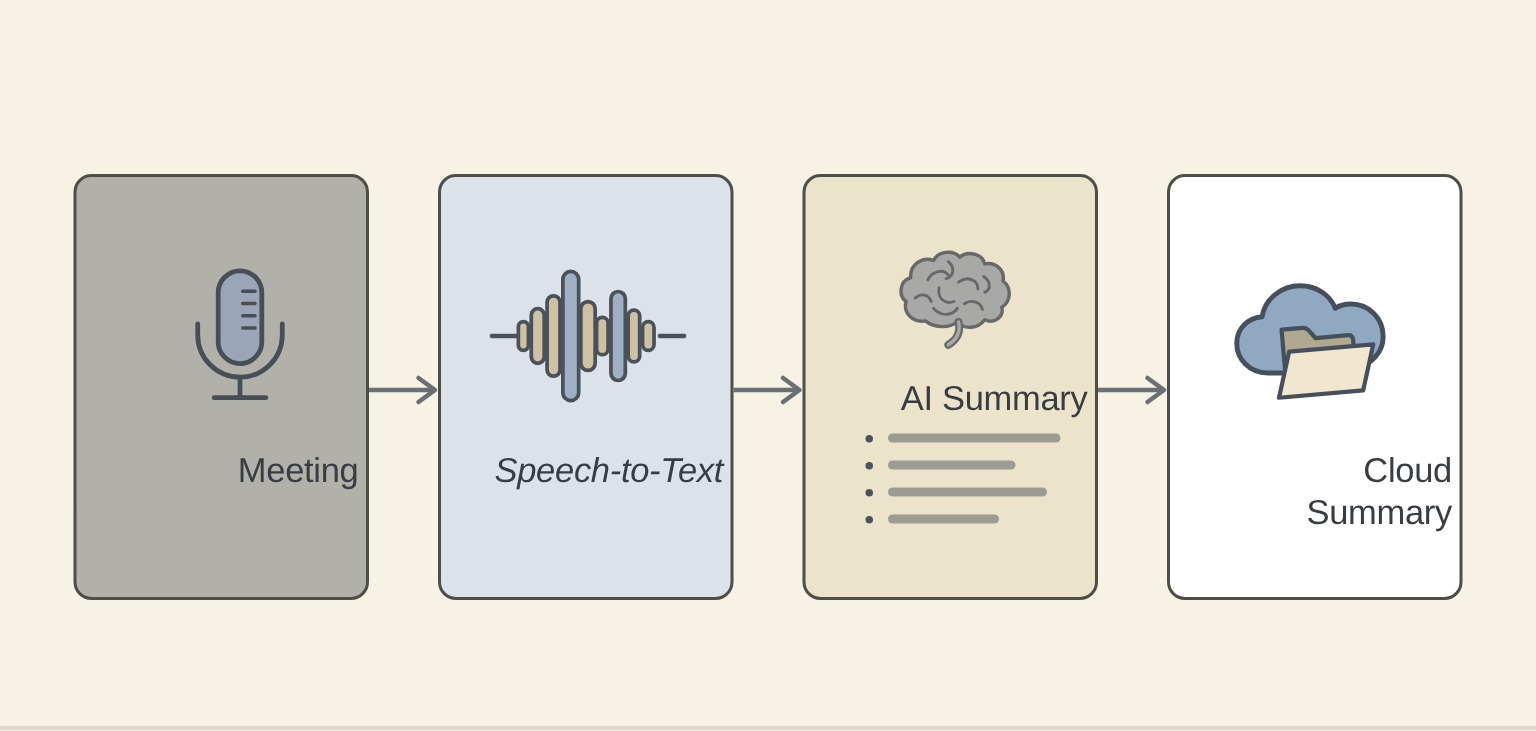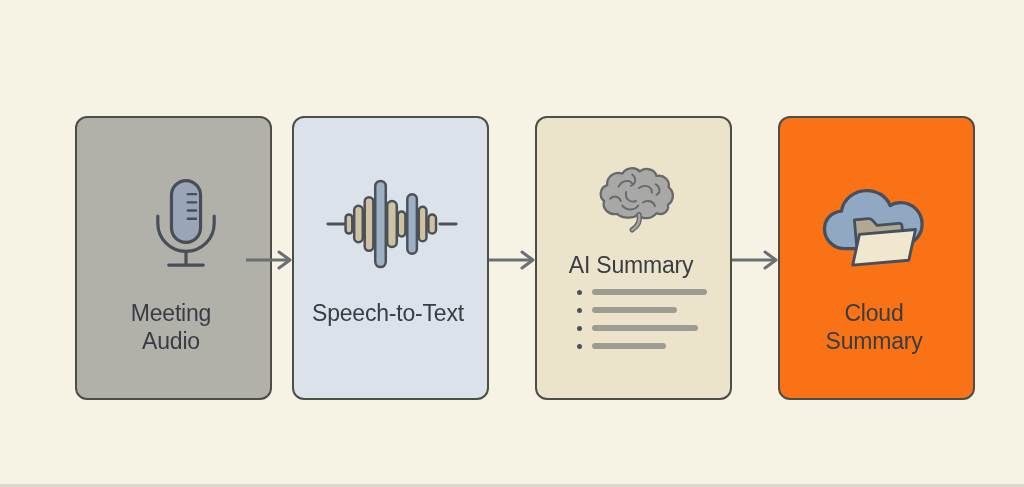--- a/index.html
+++ b/index.html
@@ -19,36 +19,36 @@
     background: #dcd9cc;
   }
   .node {
     position: absolute;
     top: 116px;
     width: 197px;
     height: 284px;
     border: 2px solid #4e4e49;
     border-radius: 12px;
   }
-  .node-1 { left: 49px; margin-left: 26px; }
-  .node-2 { left: 292px; }
+  .node-1 { left: 49px; }
+  .node-2 { left: 292px; font-style: italic; }
   .node-3 { left: 535px; }
   .node-4 { left: 778px; }
 
   .icon-wrap { position: absolute; }
   .node-1 .icon-wrap { left: 68px;  top: 58px; }
   .node-2 .icon-wrap { left: 31px;  top: 58px; }
   .node-3 .icon-wrap { left: 58px;  top: 48px; }
   .node-4 .icon-wrap { left: 37px;  top: 62px; }
 
   .node-label {
     position: absolute;
     left: 0; right: 5px;
     top: 181px;
-    text-align: center;
+    text-align: right;
     font-size: 23px;
     line-height: 28px;
     font-weight: 500;
     color: #383d44;
     letter-spacing: -0.2px;
   }
   .node-3 .node-label { top: 133px; }
 
   .bullet-list {
     position: absolute;
@@ -96,21 +96,20 @@
           <line x1="47" y1="38" x2="56" y2="38"></line>
           <line x1="47" y1="47" x2="56" y2="47"></line>
         </g>
         <path d="M14 44 L14 52 A31 31 0 0 0 76 52 L76 44" fill="none" stroke-width="3.5" stroke-linecap="round" stroke="#474e57"></path>
         <line x1="45" y1="83" x2="45" y2="97" stroke-width="3.5" stroke-linecap="round" stroke="#474e57"></line>
         <line x1="26" y1="98" x2="64" y2="98" stroke-width="3.5" stroke-linecap="round" stroke="#474e57"></line>
       </svg>
     </div>
     <div class="node-label">
       <div>Meeting</div>
-      <div>Audio</div>
     </div>
   </div>
 
   <svg class="arrow arrow-1" viewBox="0 0 48 24">
     <line x1="1" y1="12" x2="44" y2="12" stroke-width="3" stroke="#6a6f74"></line>
     <polyline points="34,4 45,12 34,20" fill="none" stroke-width="3" stroke-linecap="round" stroke-linejoin="round" stroke="#6a6f74"></polyline>
   </svg>
 
   <div class="node node-2" style="background: rgb(219, 226, 234); border-color: rgb(78, 78, 73);">
     <div class="icon-wrap">
@@ -182,21 +181,21 @@
         <span class="bullet-bar" style="background: rgb(156, 156, 148); width: 74px;"></span>
       </div>
     </div>
   </div>
 
   <svg class="arrow arrow-3" viewBox="0 0 48 24">
     <line x1="1" y1="12" x2="44" y2="12" stroke-width="3" stroke="#6a6f74"></line>
     <polyline points="34,4 45,12 34,20" fill="none" stroke-width="3" stroke-linecap="round" stroke-linejoin="round" stroke="#6a6f74"></polyline>
   </svg>
 
-  <div class="node node-4" style="background: #f97316; border-color: rgb(78, 78, 73);">
+  <div class="node node-4" style="background: #ffffff; border-color: rgb(78, 78, 73);">
     <div class="icon-wrap">
       <svg width="122" height="98" viewBox="0 0 130 104">
         <path d="M30,73 C17,73 8,63 8,52 C8,42 15,34 26,33 C28,20 40,11 53,11
                  C64,11 74,17 78,27 C81,25 85,24 89,24 C102,24 112,34 112,47
                  C112,58 104,67 93,69 C89,71 85,73 80,73 Z" stroke-width="3.5" stroke-linejoin="round" fill="#91a8c2" stroke="#46505c"></path>
         <g transform="rotate(-5 66 66)">
           <path d="M42,40 H57 C58.5,40 60,40.7 61,42 L65.5,48 H89 C90.7,48 92,49.3 92,51 V83 H42 Z" stroke-width="3" stroke-linejoin="round" fill="#b0a890" stroke="#46505c"></path>
           <path d="M36,88 L46,56 L106,56 L96,88 Z" stroke-width="3" stroke-linejoin="round" fill="#f0e7ce" stroke="#46505c"></path>
         </g>
       </svg>

